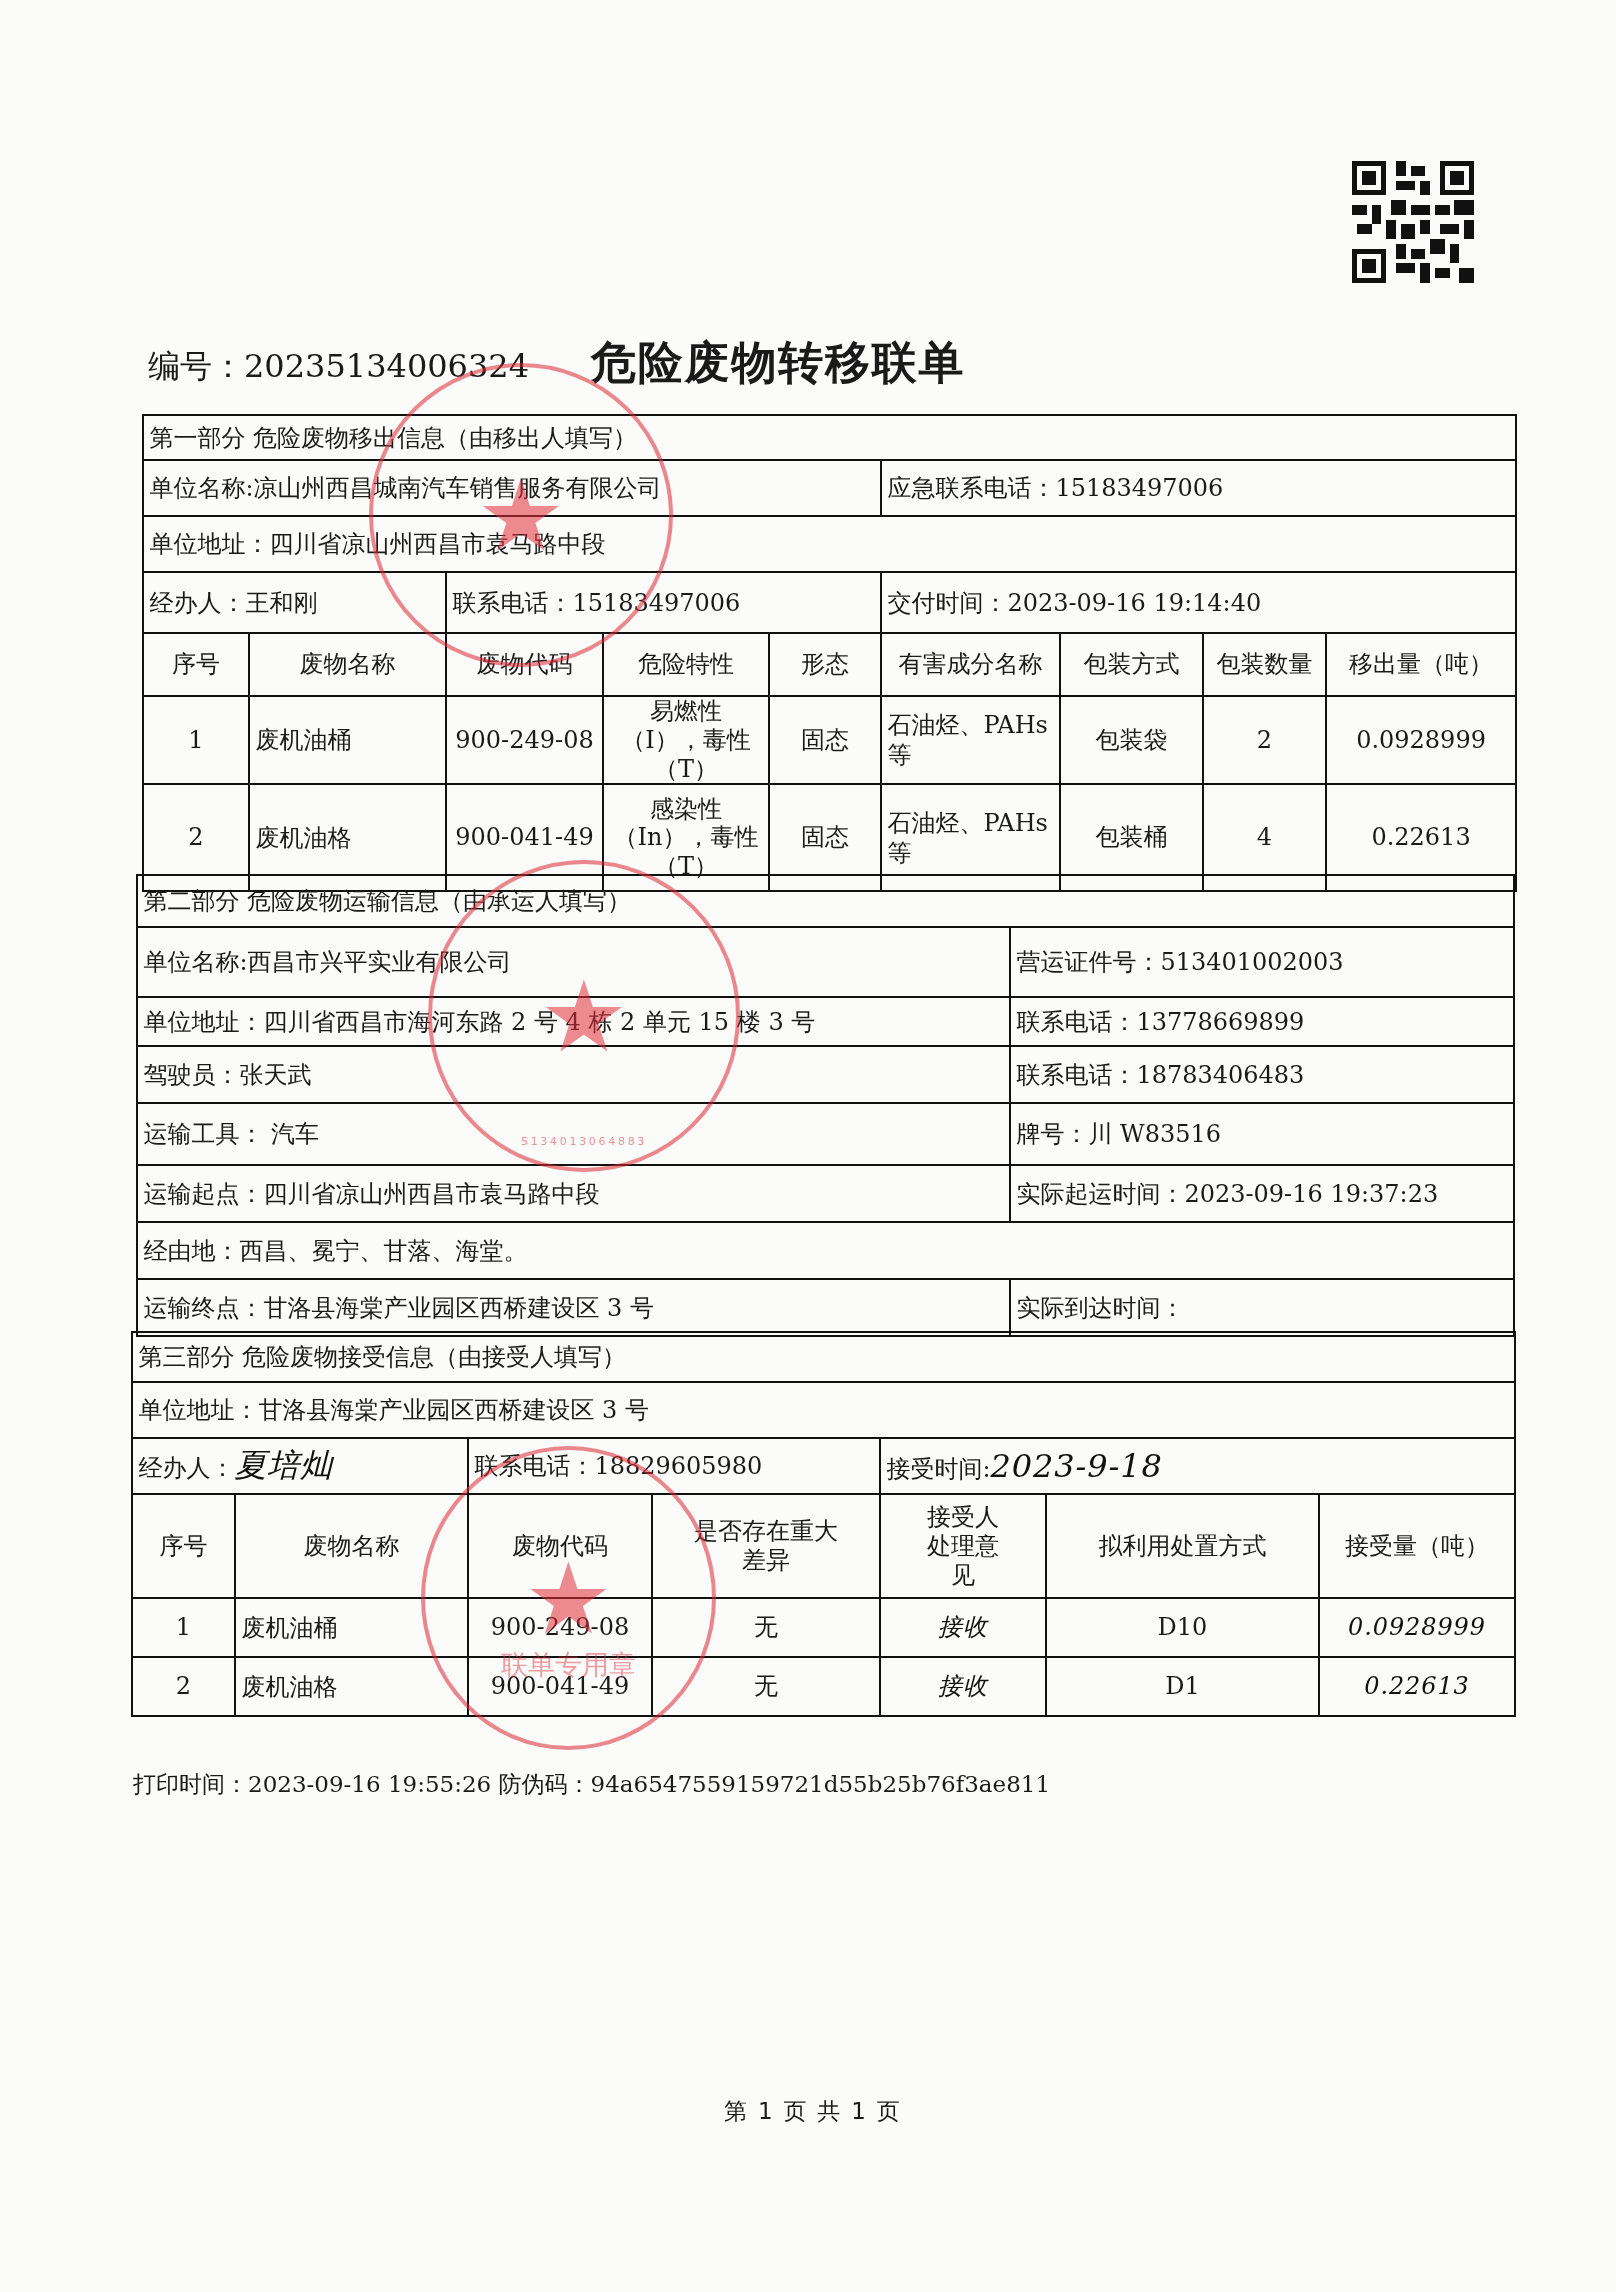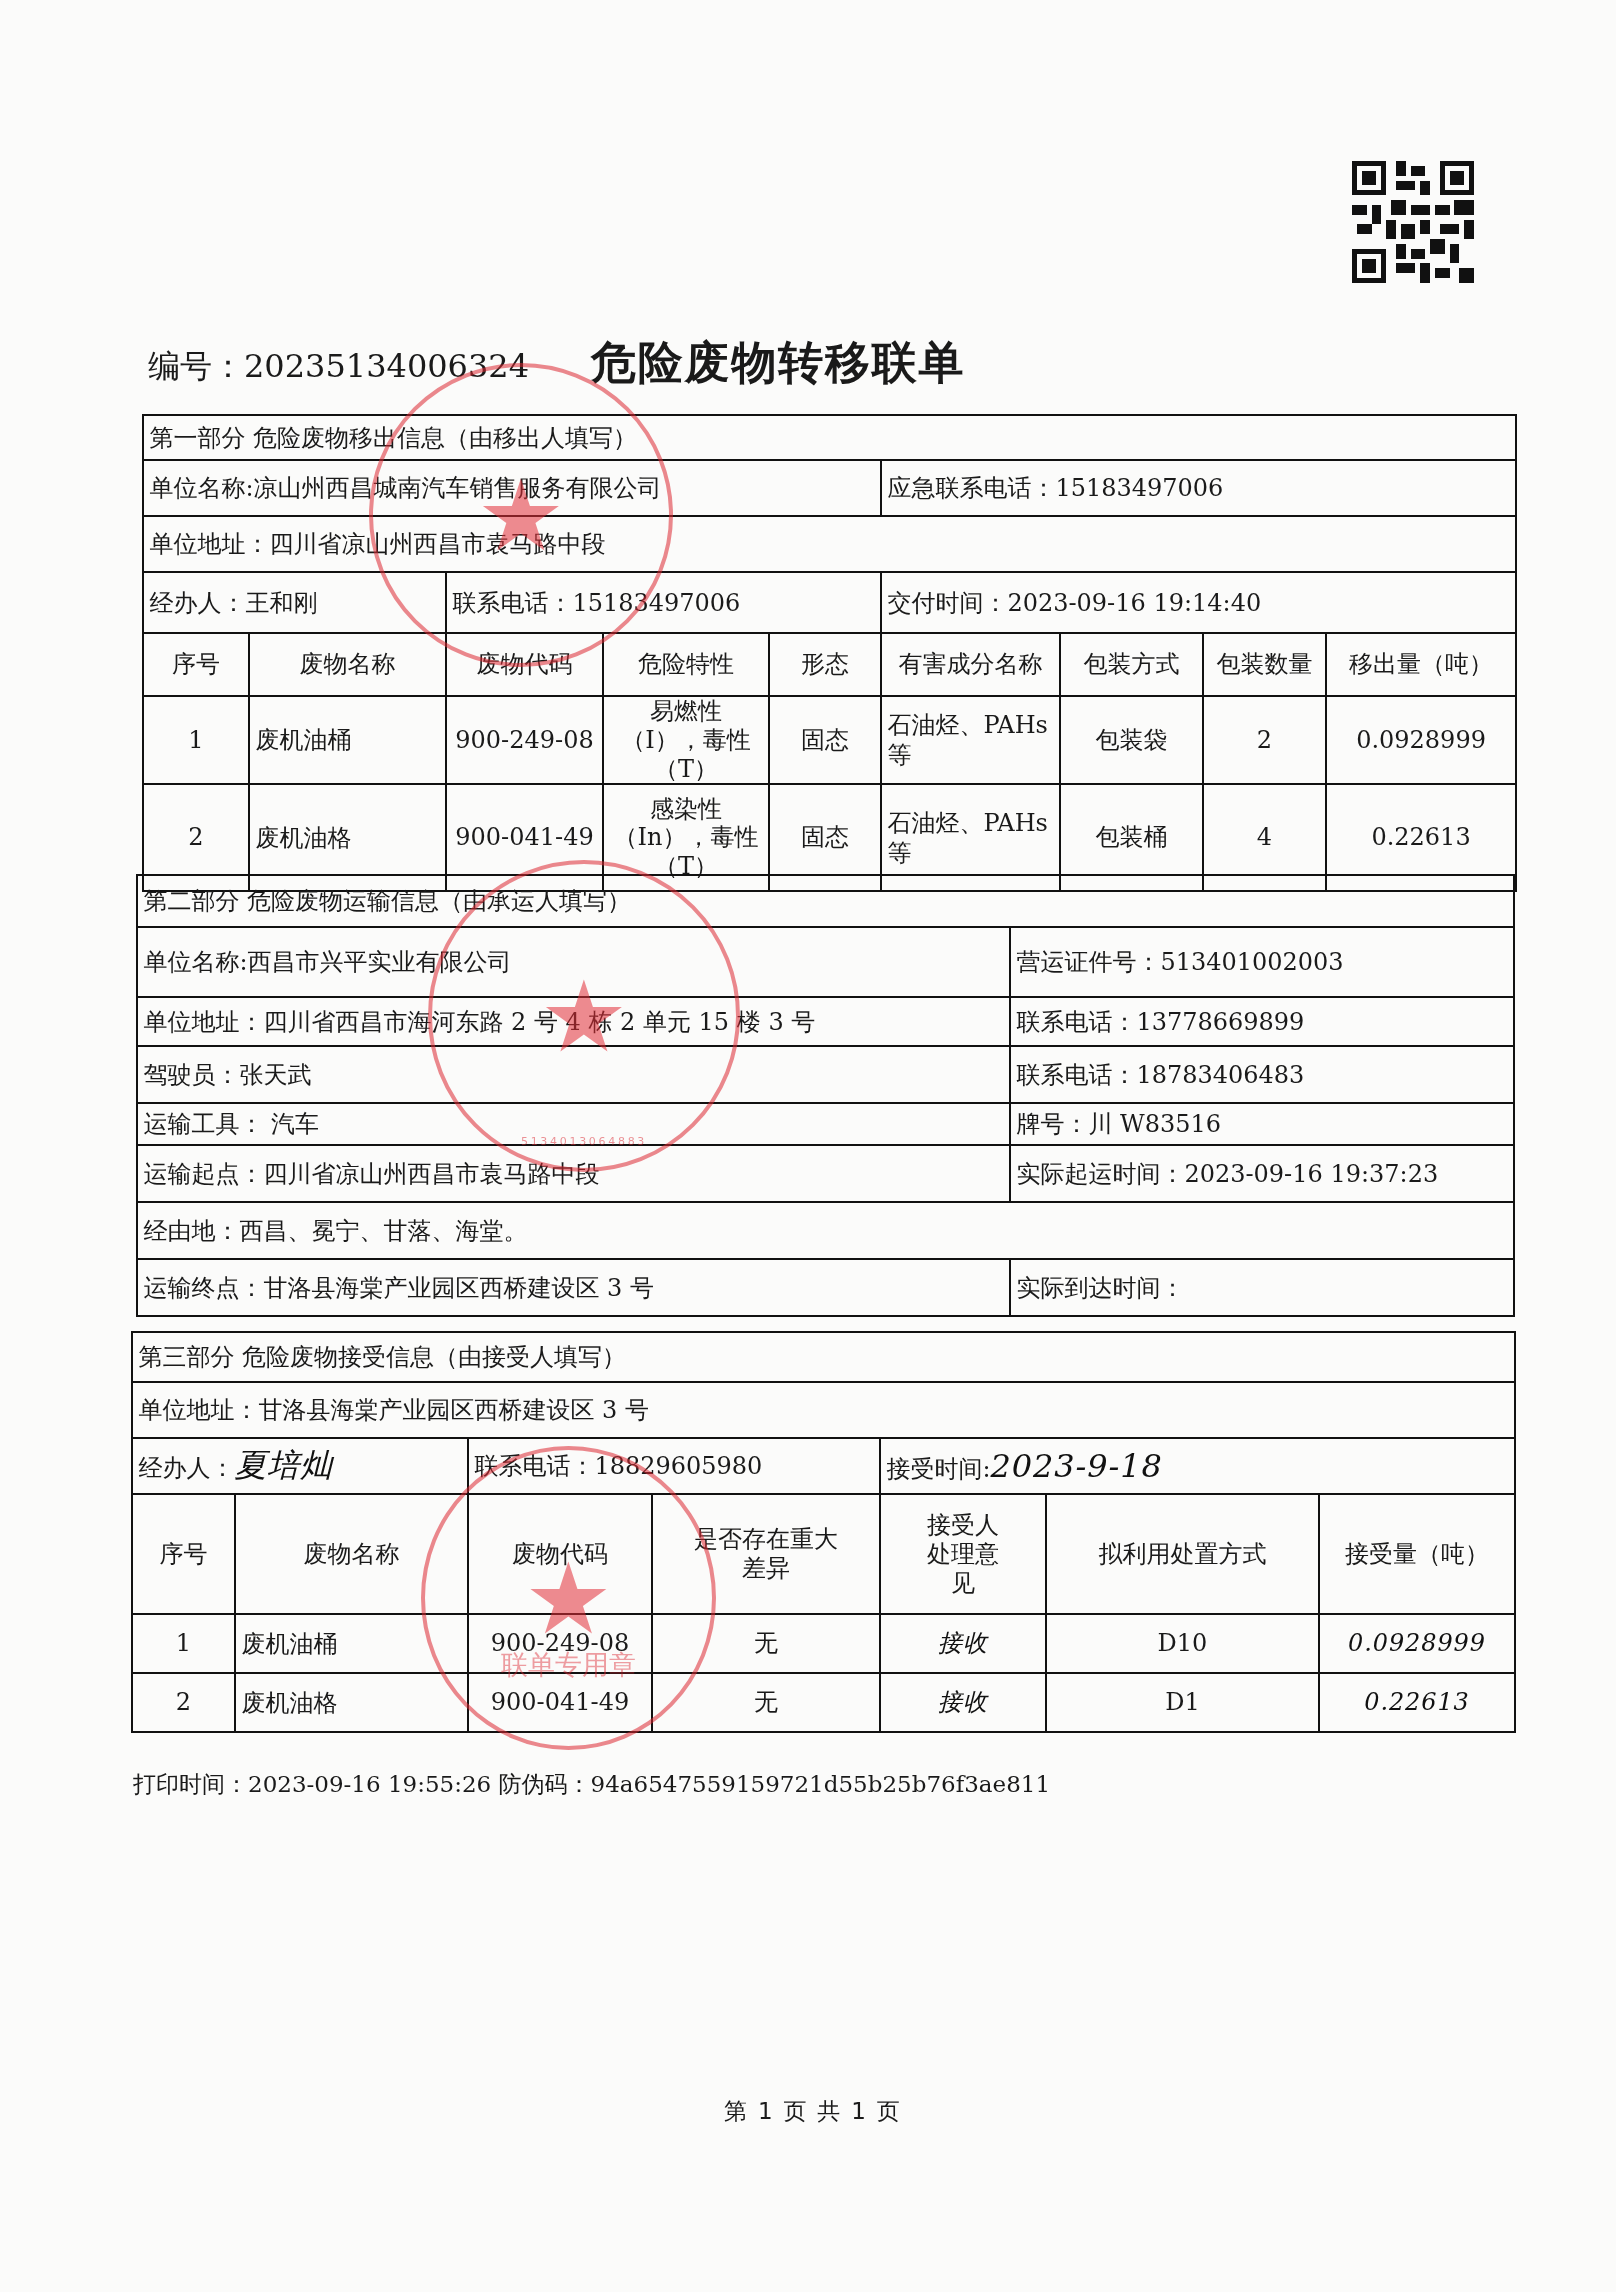--- a/index.html
+++ b/index.html
@@ -149,21 +149,21 @@
     <td>营运证件号：513401002003</td>
   </tr>
   <tr style="height:49px">
     <td>单位地址：四川省西昌市海河东路 2 号 4 栋 2 单元 15 楼 3 号</td>
     <td>联系电话：13778669899</td>
   </tr>
   <tr style="height:57px">
     <td>驾驶员：张天武</td>
     <td>联系电话：18783406483</td>
   </tr>
-  <tr style="height:42px">
+  <tr style="height:62px">
     <td>运输工具： 汽车</td>
     <td>牌号：川 W83516</td>
   </tr>
   <tr style="height:57px">
     <td>运输起点：四川省凉山州西昌市袁马路中段</td>
     <td>实际起运时间：2023-09-16 19:37:23</td>
   </tr>
   <tr style="height:57px">
         <td colspan="2">经由地：西昌、冕宁、甘落、海堂。</td>
       </tr>
@@ -194,21 +194,21 @@
   <tr style="height:56px">
     <td colspan="2"><span>经办人：</span><span class="hand">夏培灿</span></td>
     <td colspan="2">联系电话：18829605980</td>
     <td colspan="3"><span>接受时间:</span><span class="hand">2023-9-18</span></td>
   </tr>
   <tr style="height:72px">
     <td class="c">序号</td>
     <td class="c">废物名称</td>
     <td class="c">废物代码</td>
     <td class="c" style="padding:8px 36px">是否存在重大差异</td>
-    <td class="c" style="padding:16px 36px">接受人处理意见</td>
+    <td class="c" style="padding:8px 36px">接受人处理意见</td>
     <td class="c">拟利用处置方式</td>
     <td class="c">接受量（吨）</td>
   </tr>
   <tr style="height:59px">
     <td class="c">1</td>
     <td>废机油桶</td>
     <td class="c">900-249-08</td>
     <td class="c">无</td>
     <td class="c hand">接收</td>
     <td class="c">D10</td>

